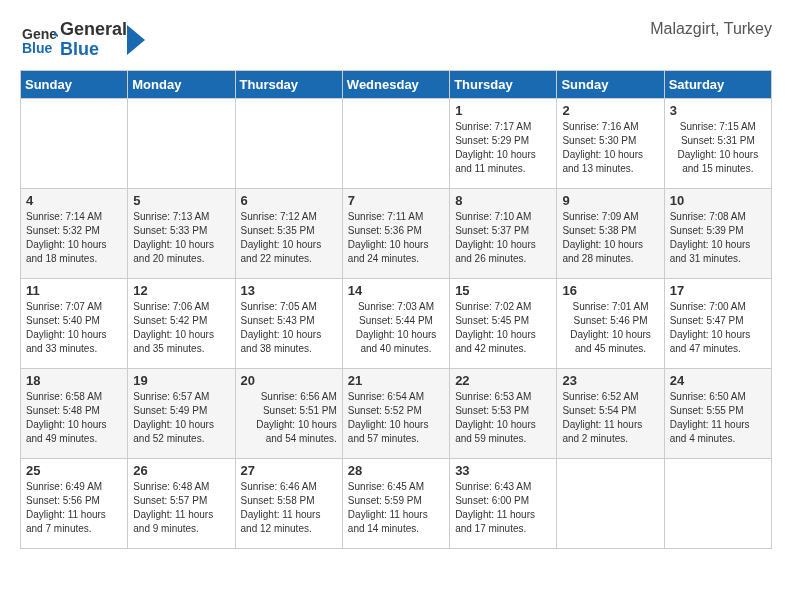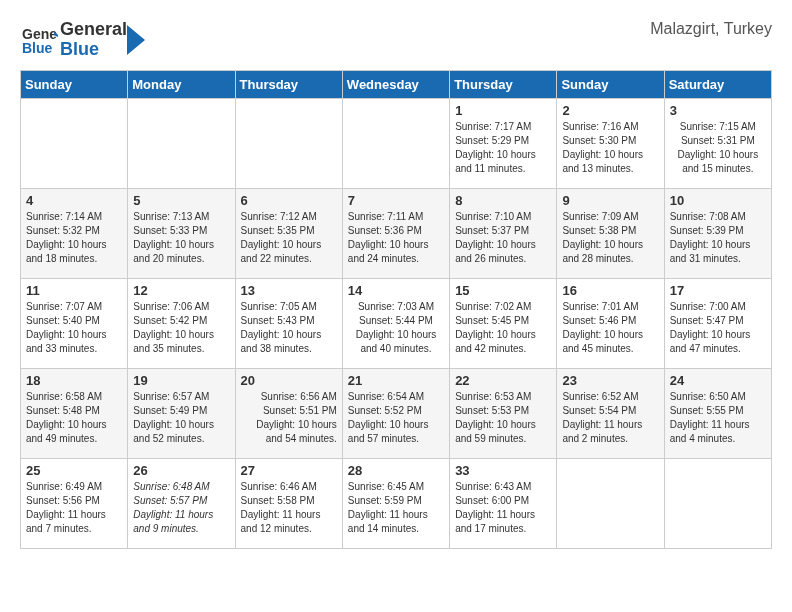--- a/index.html
+++ b/index.html
@@ -223,21 +223,21 @@
         </td>
         <td>
           <span class="day-number">15</span>
           <div class="day-info" style="white-space: pre-line;">Sunrise: 7:02 AM
 Sunset: 5:45 PM
 Daylight: 10 hours
 and 42 minutes.</div>
         </td>
         <td>
           <span class="day-number">16</span>
-          <div class="day-info" style="white-space: pre-line;">Sunrise: 7:01 AM
+          <div class="day-info" style="white-space: pre-line; text-align: center;">Sunrise: 7:01 AM
 Sunset: 5:46 PM
 Daylight: 10 hours
 and 45 minutes.</div>
         </td>
         <td>
           <span class="day-number">17</span>
           <div class="day-info" style="white-space: pre-line;">Sunrise: 7:00 AM
 Sunset: 5:47 PM
 Daylight: 10 hours
 and 47 minutes.</div>
@@ -297,21 +297,21 @@
       <tr>
         <td>
           <span class="day-number">25</span>
           <div class="day-info" style="white-space: pre-line;">Sunrise: 6:49 AM
 Sunset: 5:56 PM
 Daylight: 11 hours
 and 7 minutes.</div>
         </td>
         <td>
           <span class="day-number">26</span>
-          <div class="day-info" style="white-space: pre-line; font-style: italic;">Sunrise: 6:48 AM
+          <div class="day-info" style="white-space: pre-line;">Sunrise: 6:48 AM
 Sunset: 5:57 PM
 Daylight: 11 hours
 and 9 minutes.</div>
         </td>
         <td>
           <span class="day-number">27</span>
           <div class="day-info" style="white-space: pre-line;">Sunrise: 6:46 AM
 Sunset: 5:58 PM
 Daylight: 11 hours
 and 12 minutes.</div>

